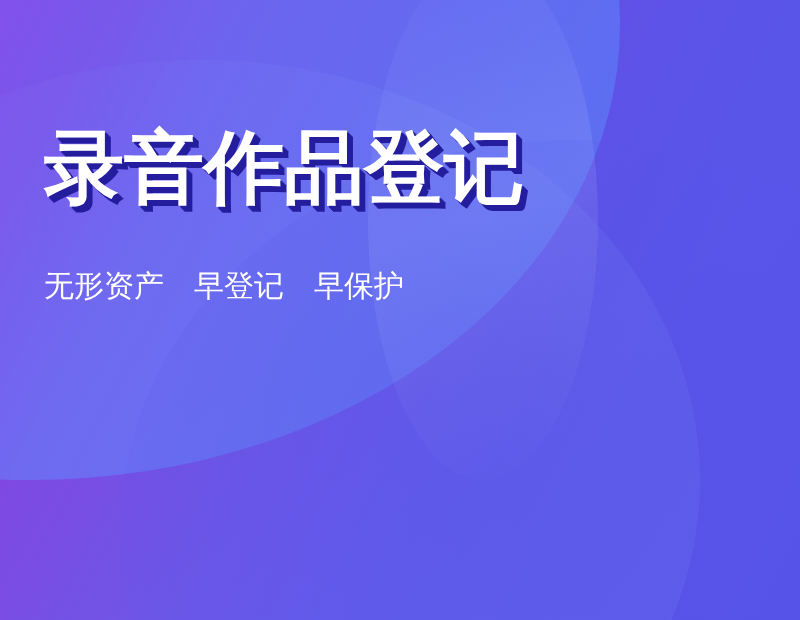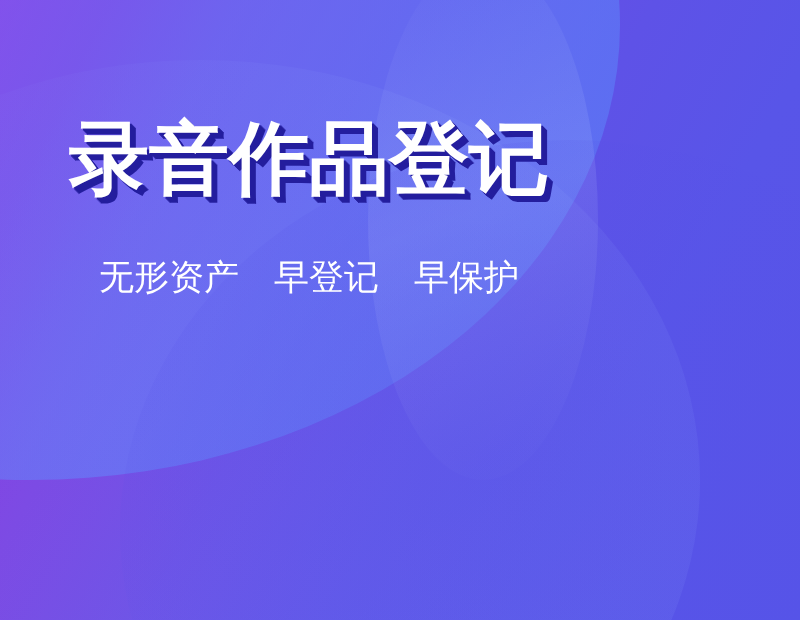--- a/index.html
+++ b/index.html
@@ -84,23 +84,22 @@
     background: radial-gradient(circle at 40% 40%,
         rgba(86, 80, 232, 0.35) 0%,
         rgba(86, 80, 232, 0.00) 70%);
     pointer-events: none;
   }
 
   
   .content {
     position: absolute;
     left: 44px;
-    top: 111px;
+    top: 120px;
     z-index: 5;
-    margin-left: 25px;
   }
 
   .headline {
     margin: 0;
     color: #ffffff;
     font-size: 80px;
     line-height: 96px;
     font-weight: bold;
     letter-spacing: 0px;
     white-space: nowrap;
@@ -108,25 +107,24 @@
        2px 2px 0 #241E9E,
        3px 3px 0 #241E9E,
        4px 4px 0 #241E9E,
        5px 5px 0 #241E9E,
        6px 6px 0 #241E9E;
   }
 
   .sub-line {
     margin: 0;
     color: #ffffff;
-    font-size: 35px;
+    font-size: 30px;
     line-height: 56px;
     font-weight: normal;
     white-space: nowrap;
-    text-align: center;
   }
 
   .sub-line.first { margin-top: 42px; }
   .sub-line.second { margin-top: 1px; }
 </style>
 </head>
 <body>
 
 <div class="banner">
 

